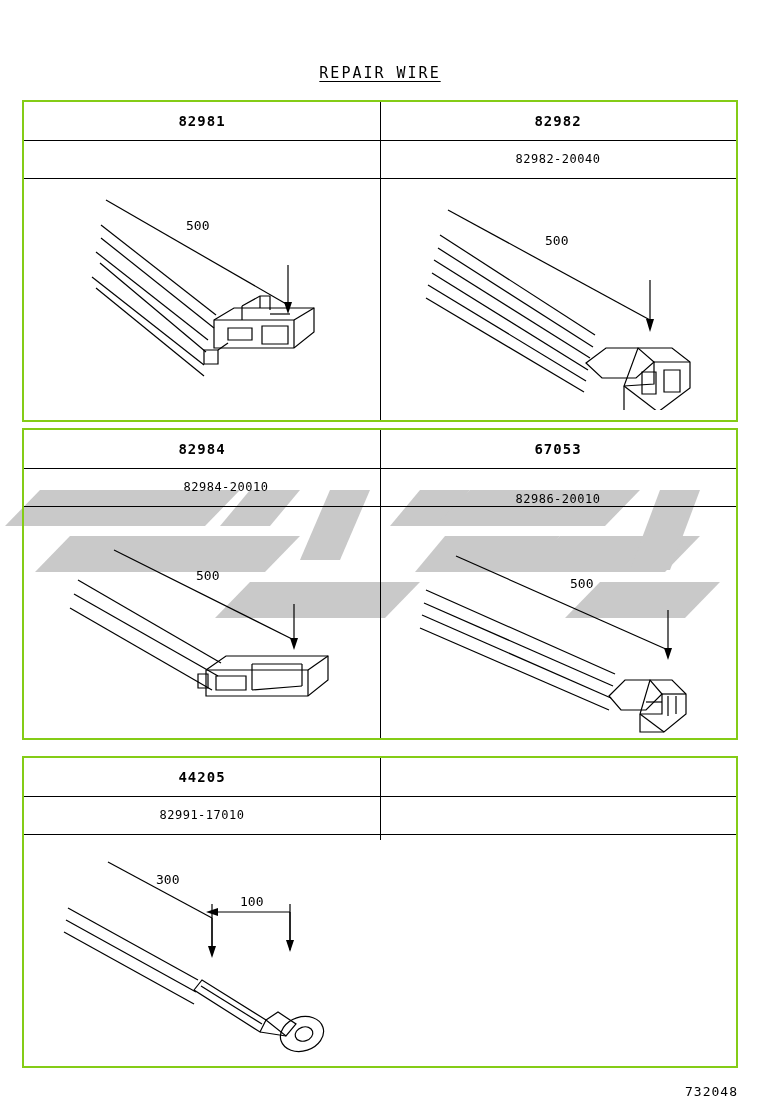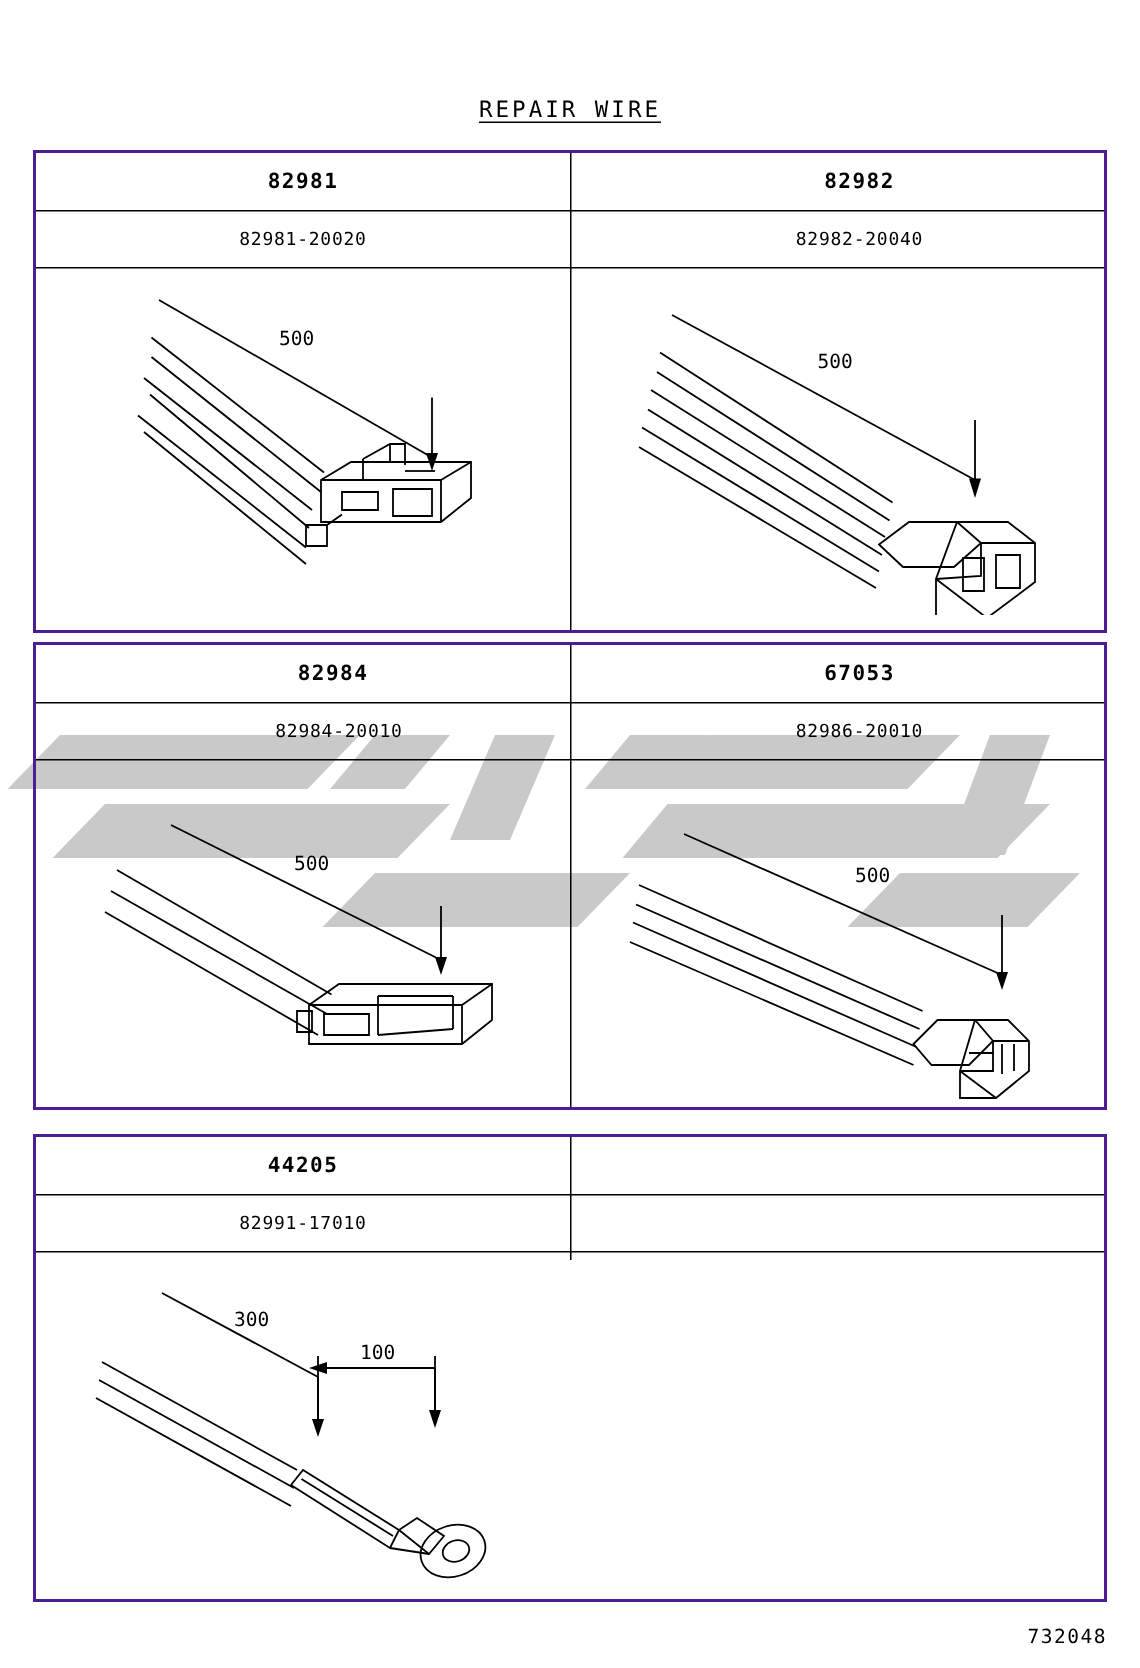--- a/index.html
+++ b/index.html
@@ -36,21 +36,21 @@
     top: 470px;
     width: 760px;
     height: 160px;
     pointer-events: none;
     z-index: 0;
   }
 
   
   .block {
     position: absolute;
-    border: 2px solid #4c1d95;
+    border: 2px solid #84cc16;
     box-sizing: border-box;
     background: transparent;
     z-index: 2;
   }
   .block-1 { left: 22px; top: 100px;  width: 716px; height: 322px; }
   .block-2 { left: 22px; top: 428px;  width: 716px; height: 312px; }
   .block-3 { left: 22px; top: 756px;  width: 716px; height: 312px; }
 
   
   .vdiv {
@@ -87,21 +87,21 @@
     line-height: 38px;
     height: 38px;
   }
   .part-code {
     font-size: 12px;
     letter-spacing: 0.5px;
     line-height: 38px;
     height: 38px;
   }
   .col-left  { left: 0;   width: 50%; }
-  .col-right { left: 50%; width: 50%; margin-left: 15px; }
+  .col-right { left: 50%; width: 50%; }
 
   
   .draw {
     position: absolute;
     z-index: 3;
     text-align: right;
   }
   .draw svg { display: block; }
 
   
@@ -138,21 +138,20 @@
 
 <div class="page-title">REPAIR WIRE</div>
 
 <div class="block block-1">
   <div class="vdiv"></div>
   <div class="hdiv h1"></div>
   <div class="hdiv h2"></div>
 
   <div class="cell part-no col-left" style="top:0px;">82981</div>
   <div class="cell part-no col-right" style="top:0px;">82982</div>
-  <div class="cell part-code col-left" style="top:38px;">82981-20020</div>
   <div class="cell part-code col-right" style="top:38px;">82982-20040</div>
 </div>
 
 <div class="draw" style="left:56px; top:180px;">
   <svg width="300" height="230" viewBox="0 0 300 230" xmlns="http://www.w3.org/2000/svg" fill="none" stroke="#000" stroke-width="1.2">
 
     <path d="M 45 45 L 160 135"></path>
     <path d="M 45 58 L 158 148"></path>
     <path d="M 40 72 L 152 160"></path>
     <path d="M 44 83 L 150 172"></path>
@@ -205,24 +204,24 @@
       <path d="M 214 206 L 248 232"></path>
     </g>
   </svg>
 </div>
 
 <div class="block block-2">
   <div class="vdiv"></div>
   <div class="hdiv h1"></div>
   <div class="hdiv h2"></div>
 
-  <div class="cell part-no col-left" style="top:0px;margin-left:20px;">82984</div>
+  <div class="cell part-no col-left" style="top:0px;">82984</div>
   <div class="cell part-no col-right" style="top:0px;">67053</div>
   <div class="cell part-code col-left" style="top:38px;margin-left:24px;">82984-20010</div>
-  <div class="cell part-code col-right" style="top:38px;">82986-20010</div>
+  <div class="cell part-code col-right" style="top:50px;">82986-20010</div>
 </div>
 
 <div class="draw" style="left:56px; top:518px;">
   <svg width="310" height="215" viewBox="0 0 310 215" xmlns="http://www.w3.org/2000/svg" fill="none" stroke="#000" stroke-width="1.2">
 
     <path d="M 22 62 L 165 145"></path>
     <path d="M 18 76 L 162 158"></path>
     <path d="M 14 90 L 156 172"></path>
 
     <path d="M 58 32 L 238 122"></path>

